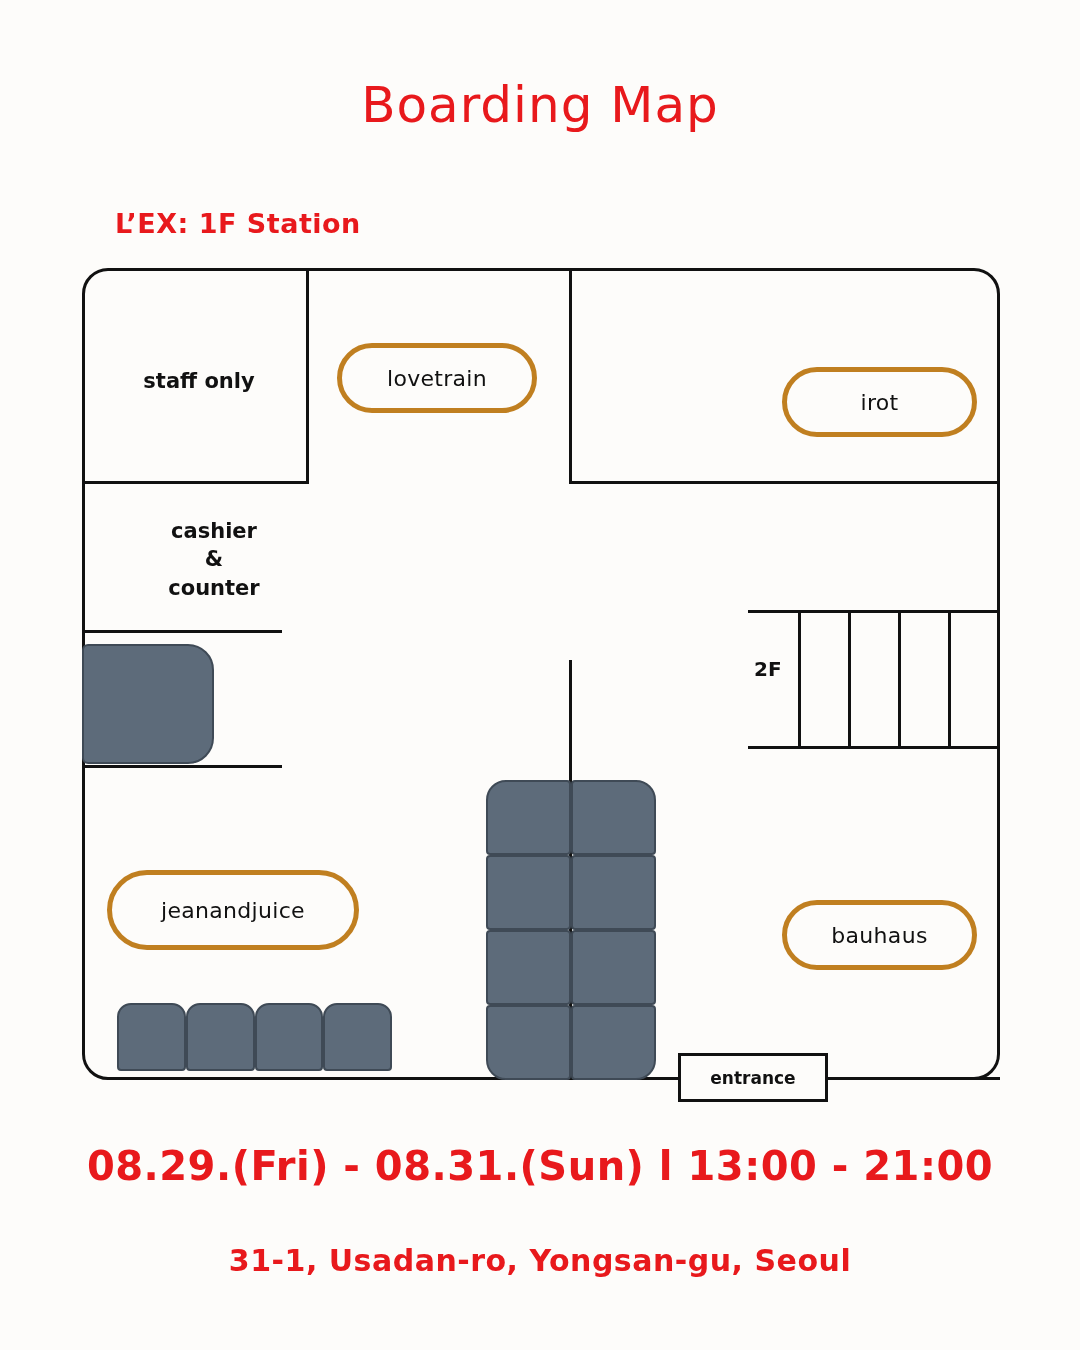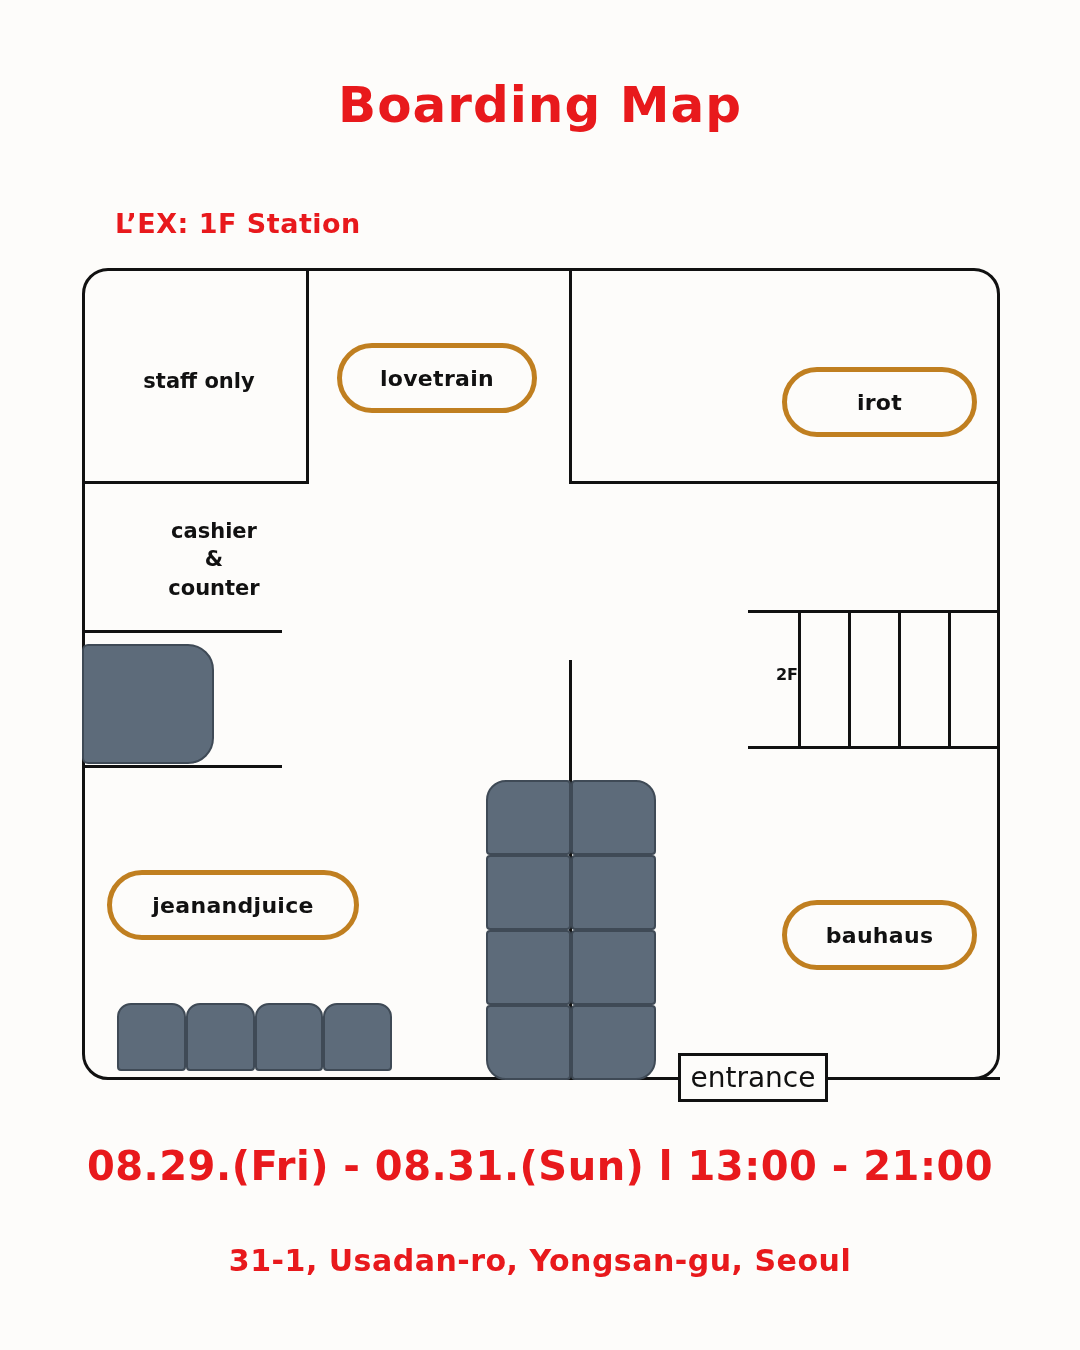--- a/index.html
+++ b/index.html
@@ -20,21 +20,21 @@
     height: 1350px;
   }
   
   .main-title {
     position: absolute;
     top: 76px;
     left: 0;
     width: 1080px;
     text-align: center;
     font-size: 50px;
-    font-weight: bold;
+    font-weight: normal;
     color: #e8191c;
     letter-spacing: 1px;
   }
   .subtitle {
     position: absolute;
     top: 208px;
     left: 103px;
     font-size: 27px;
     font-weight: bold;
     color: #e8191c;
@@ -89,56 +89,56 @@
     position: absolute;
     font-size: 21px;
     font-weight: bold;
     color: #111;
     text-align: center;
     line-height: 1.35;
     white-space: pre-line;
   }
   .label-staff { left: 57px; top: 99px; width: 120px; }
   .label-cashier { left: 72px; top: 249px; width: 120px; }
-  .label-2f { left: 672px; top: 396px; width: 44px; text-align: right; font-size: 16px;}
+  .label-2f { left: 672px; top: 388px; width: 44px; text-align: left; font-size: 20px;}
 
   
   .pill {
     position: absolute;
     border: 5px solid #c07f20;
     border-radius: 40px;
     background: #fdfcfa;
     color: #111;
     font-size: 22px;
-    font-weight: bold;
+    font-weight: normal;
     display: flex;
     align-items: center;
     justify-content: center;
     box-sizing: border-box;
     letter-spacing: 0.3px;
   }
   .pill-lovetrain { left: 255px; top: 75px; width: 200px; height: 70px; }
   .pill-irot { left: 700px; top: 75px; width: 195px; height: 70px; margin-top: 24px; }
-  .pill-jeanandjuice { left: 25px; top: 602px; width: 252px; height: 70px; }
+  .pill-jeanandjuice { left: 25px; top: 602px; width: 252px; height: 80px; }
   .pill-bauhaus { left: 700px; top: 592px; width: 195px; height: 70px; margin-top: 40px; }
 
   
   .entrance-box {
     position: absolute;
     left: 596px;
     top: 785px;
     width: 150px;
     height: 49px;
     border: 3px solid #111;
     background: #fdfcfa;
     display: flex;
     align-items: center;
     justify-content: center;
-    font-size: 28px;
-    font-weight: normal;
+    font-size: 17px;
+    font-weight: bold;
     color: #111;
     box-sizing: border-box;
   }
 
   
   .sofa {
     position: absolute;
     background: #5d6b7a;
     border: 2px solid #3f4a56;
     box-sizing: border-box;

